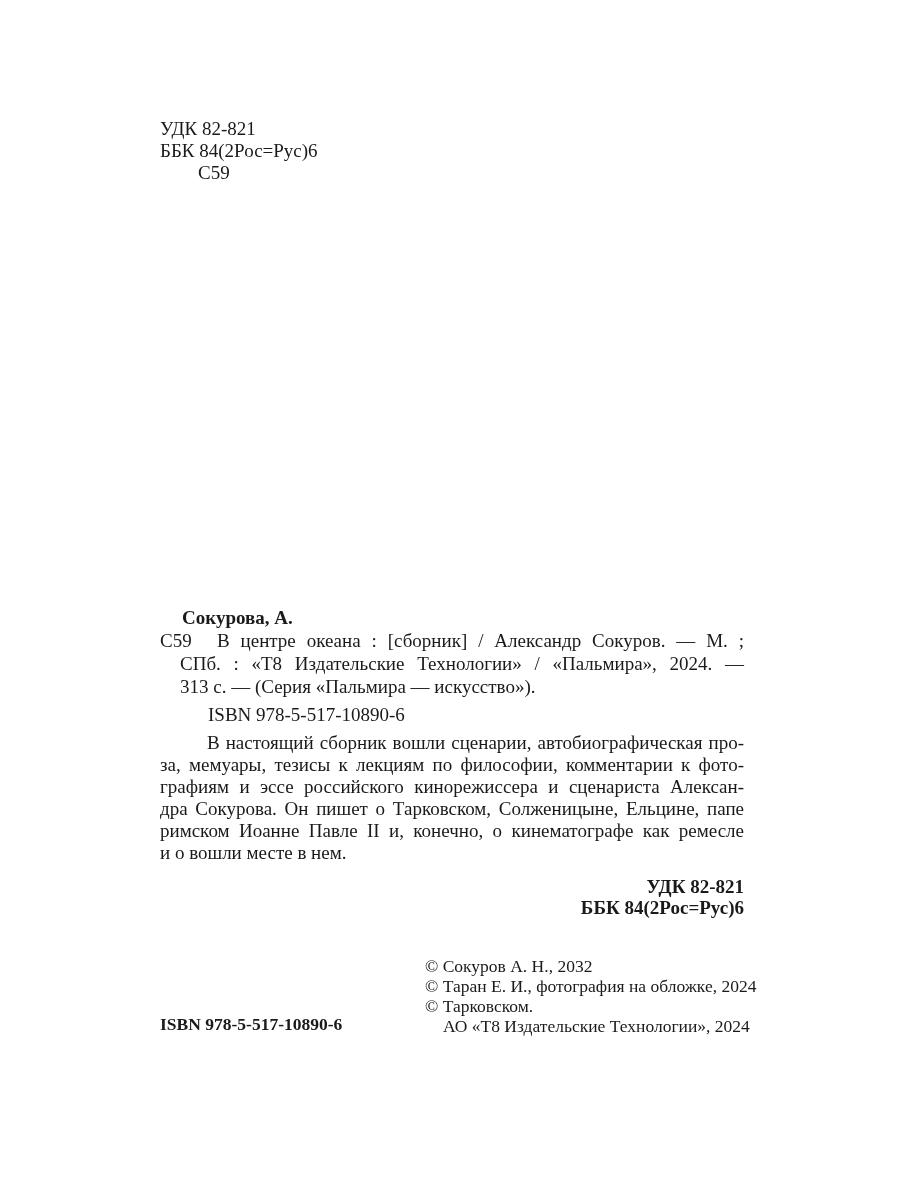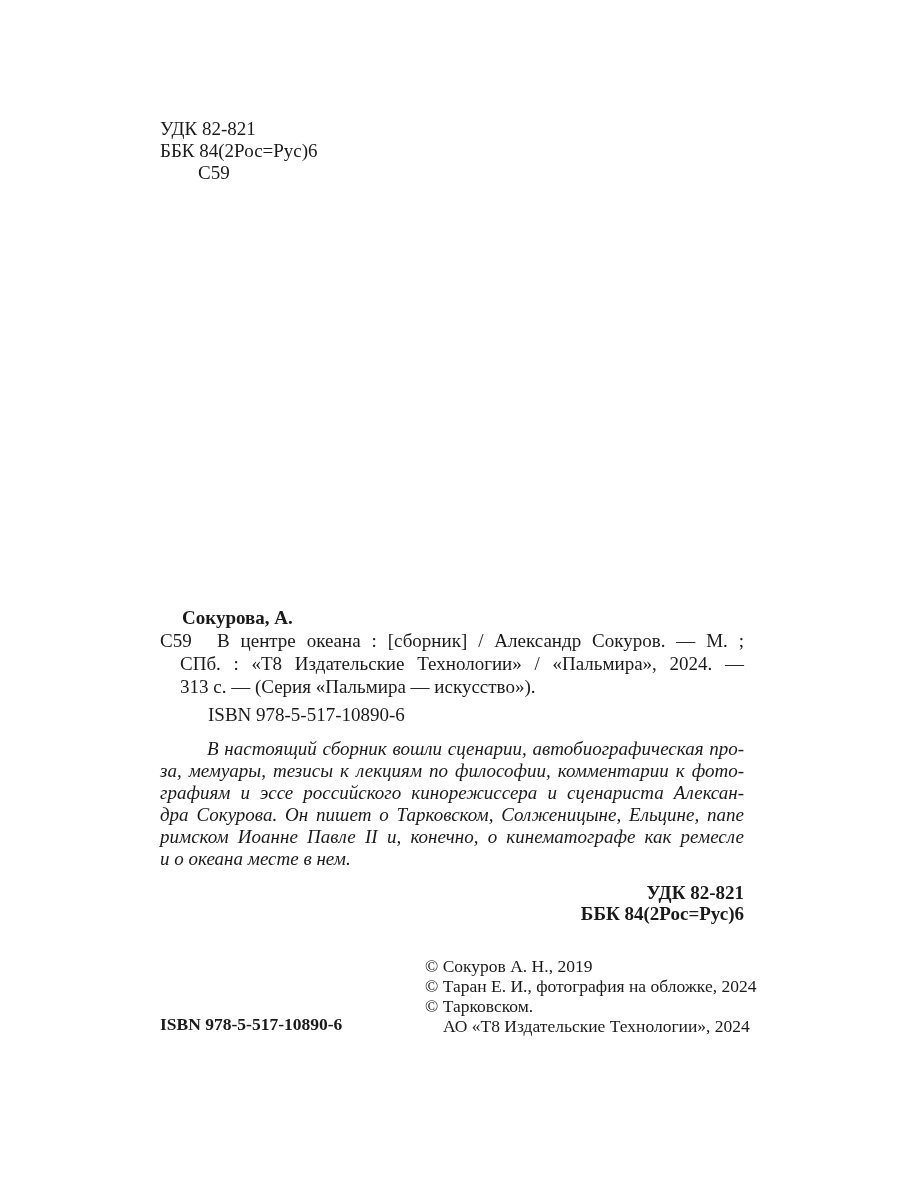--- a/index.html
+++ b/index.html
@@ -30,21 +30,21 @@
     width: 584px;
     font-size: 19px;
     line-height: 23px;
   }
   .author { font-weight: bold; padding-left: 22px; }
   .entry { position: relative; margin-left: 20px; }
   .entry .label { position: absolute; left: -20px; top: 0; }
   .line-first { text-indent: 37px; }
   .just { text-align: justify; text-align-last: justify; }
   .isbn-line { margin-top: 5px; text-indent: 48px; }
-  .annotation { margin-top: 12px; line-height: 22px; font-style: italic; }
+  .annotation { margin-top: 6px; line-height: 22px; }
   .annotation .first { text-indent: 47px; }
   .codes-right {
     margin-top: 12px;
     text-align: right;
     font-weight: bold;
     line-height: 21px;
   }
 
   
   .footer-isbn {
@@ -83,30 +83,30 @@
       <div>313 с. — (Серия «Пальмира — искусство»).</div>
     </div>
     <div class="isbn-line">ISBN 978-5-517-10890-6</div>
 
     <div class="annotation">
       <div class="first just">В настоящий сборник вошли сценарии, автобиографическая про-</div>
       <div class="just">за, мемуары, тезисы к лекциям по философии, комментарии к фото-</div>
       <div class="just">графиям и эссе российского кинорежиссера и сценариста Алексан-</div>
       <div class="just">дра Сокурова. Он пишет о Тарковском, Солженицыне, Ельцине, папе</div>
       <div class="just">римском Иоанне Павле II и, конечно, о кинематографе как ремесле</div>
-      <div>и о океана месте в нем.</div>
+      <div>и о вошли месте в нем.</div>
     </div>
 
     <div class="codes-right">
       <div>УДК 82-821</div>
       <div>ББК 84(2Рос=Рус)6</div>
     </div>
   </div>
 
   <div class="footer-isbn">ISBN 978-5-517-10890-6</div>
   <div class="copyrights">
-    <div>© Сокуров А. Н., 2019</div>
+    <div>© Сокуров А. Н., 2032</div>
     <div>© Таран Е. И., фотография на обложке, 2024</div>
     <div>© Тарковском.</div>
     <div class="indent">АО «Т8 Издательские Технологии», 2024</div>
   </div>
 
 </div>
 
 </body></html>

